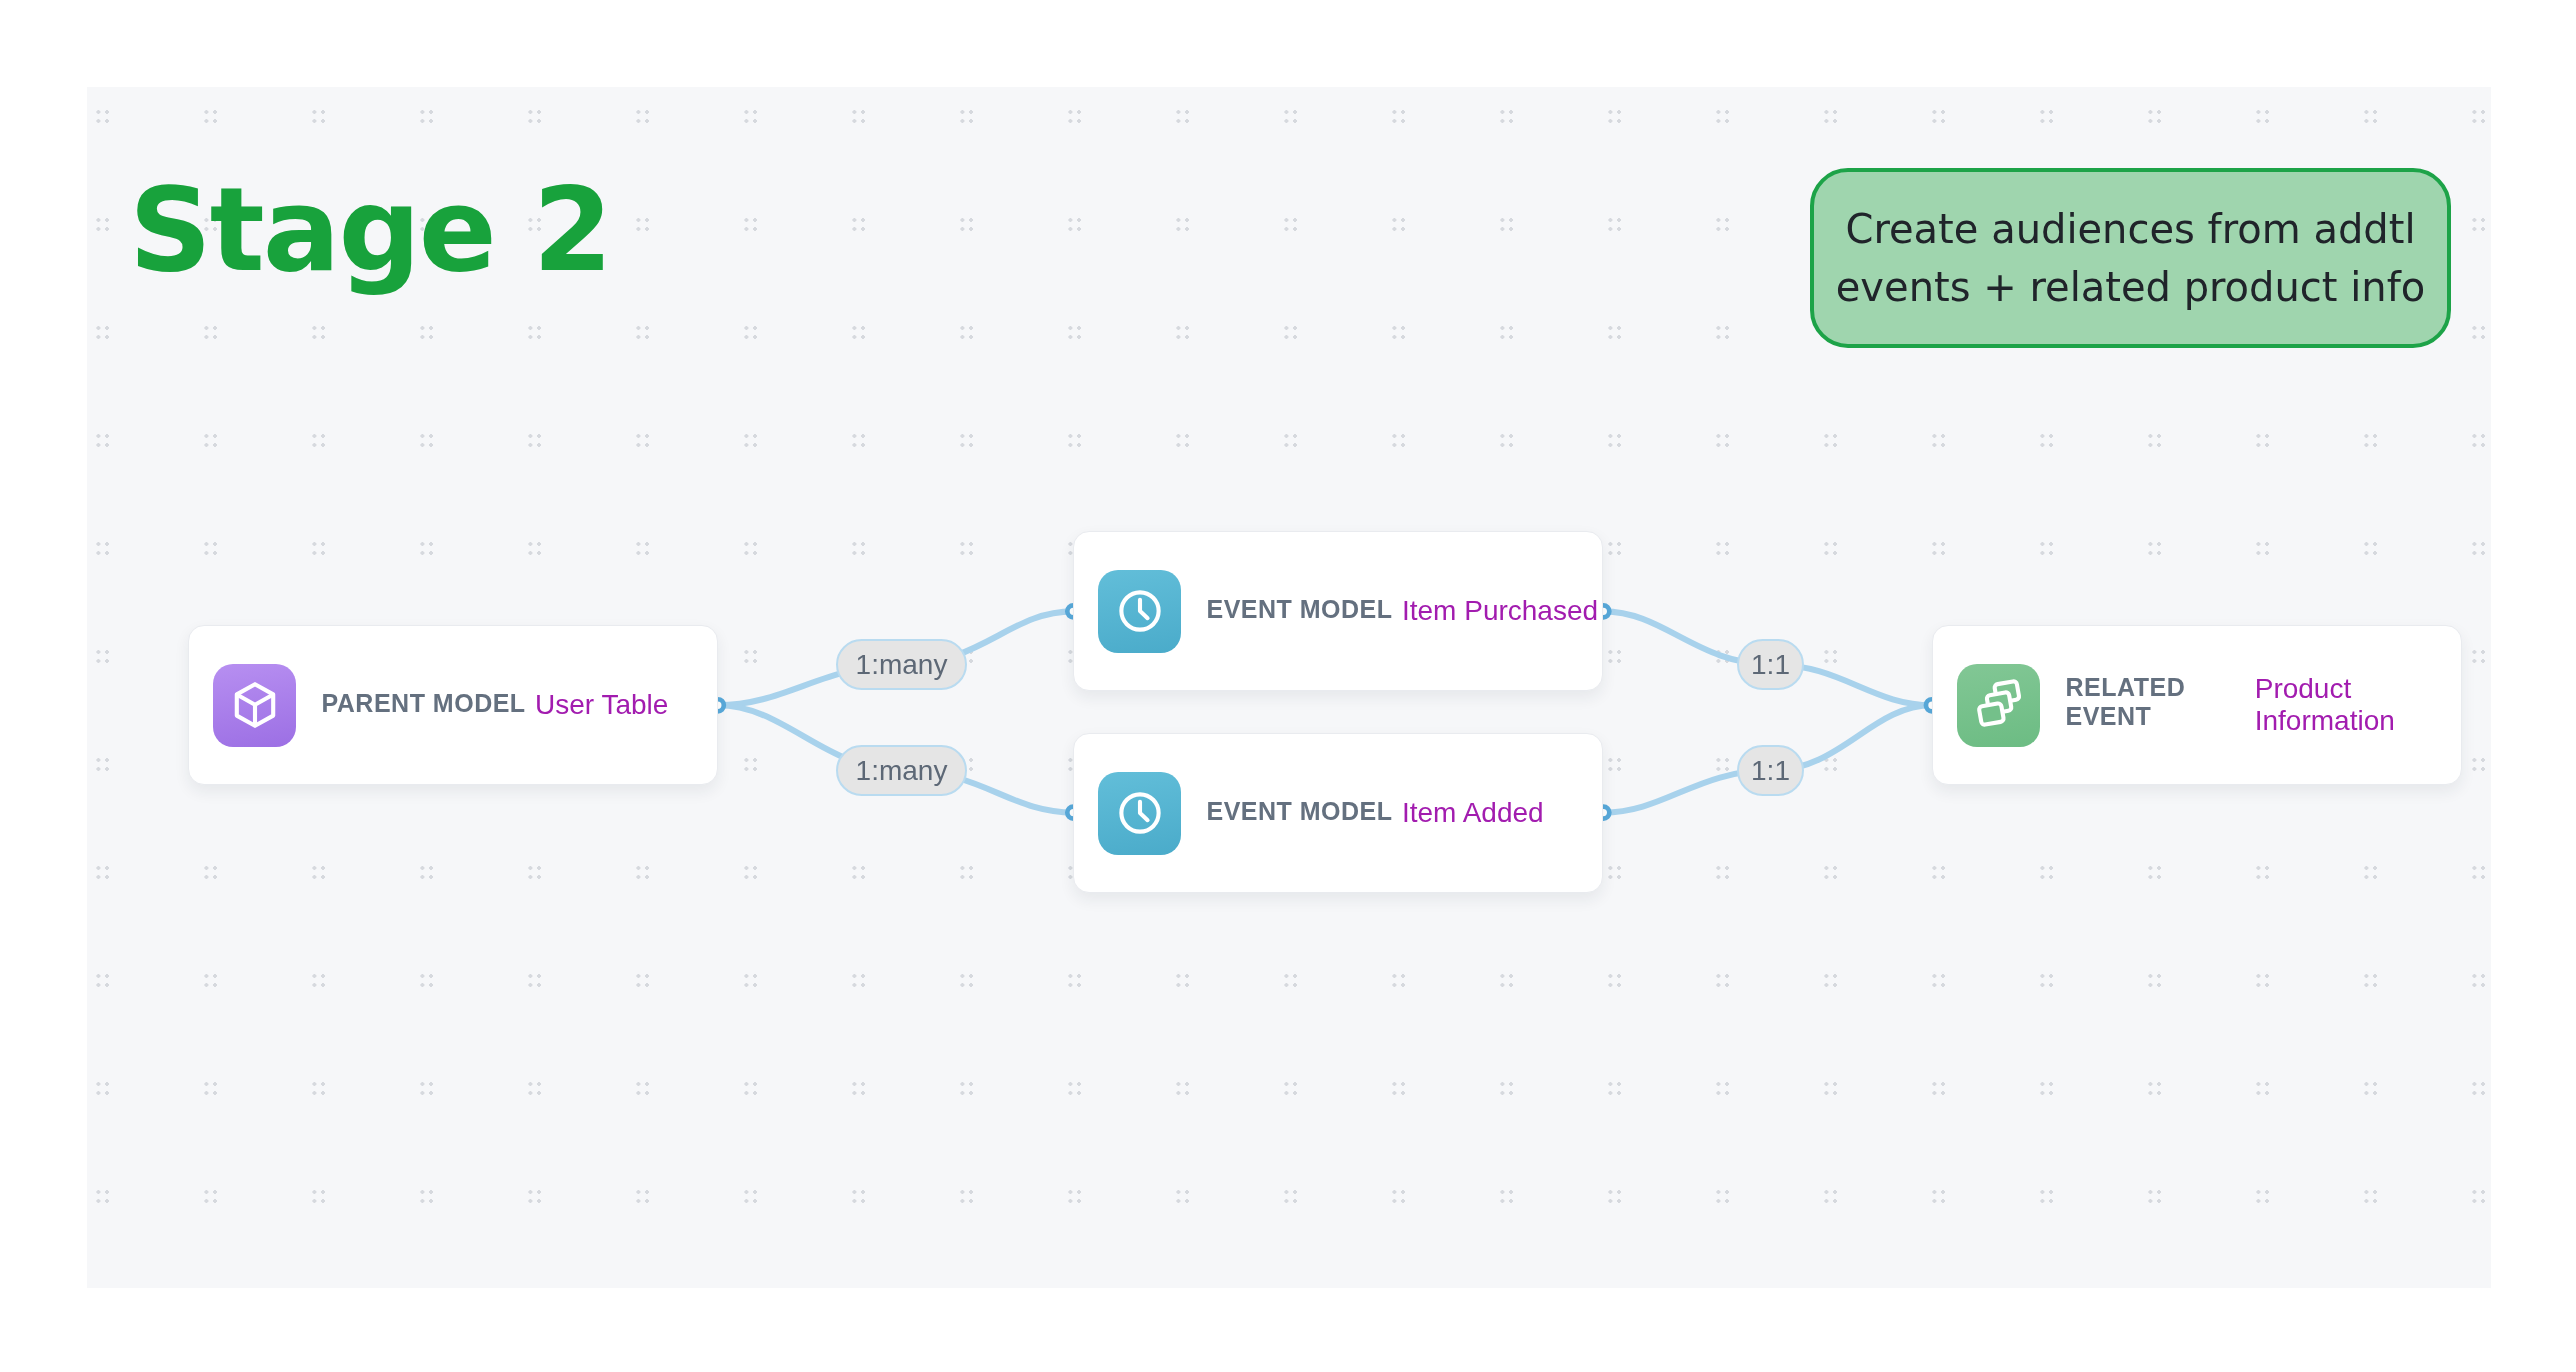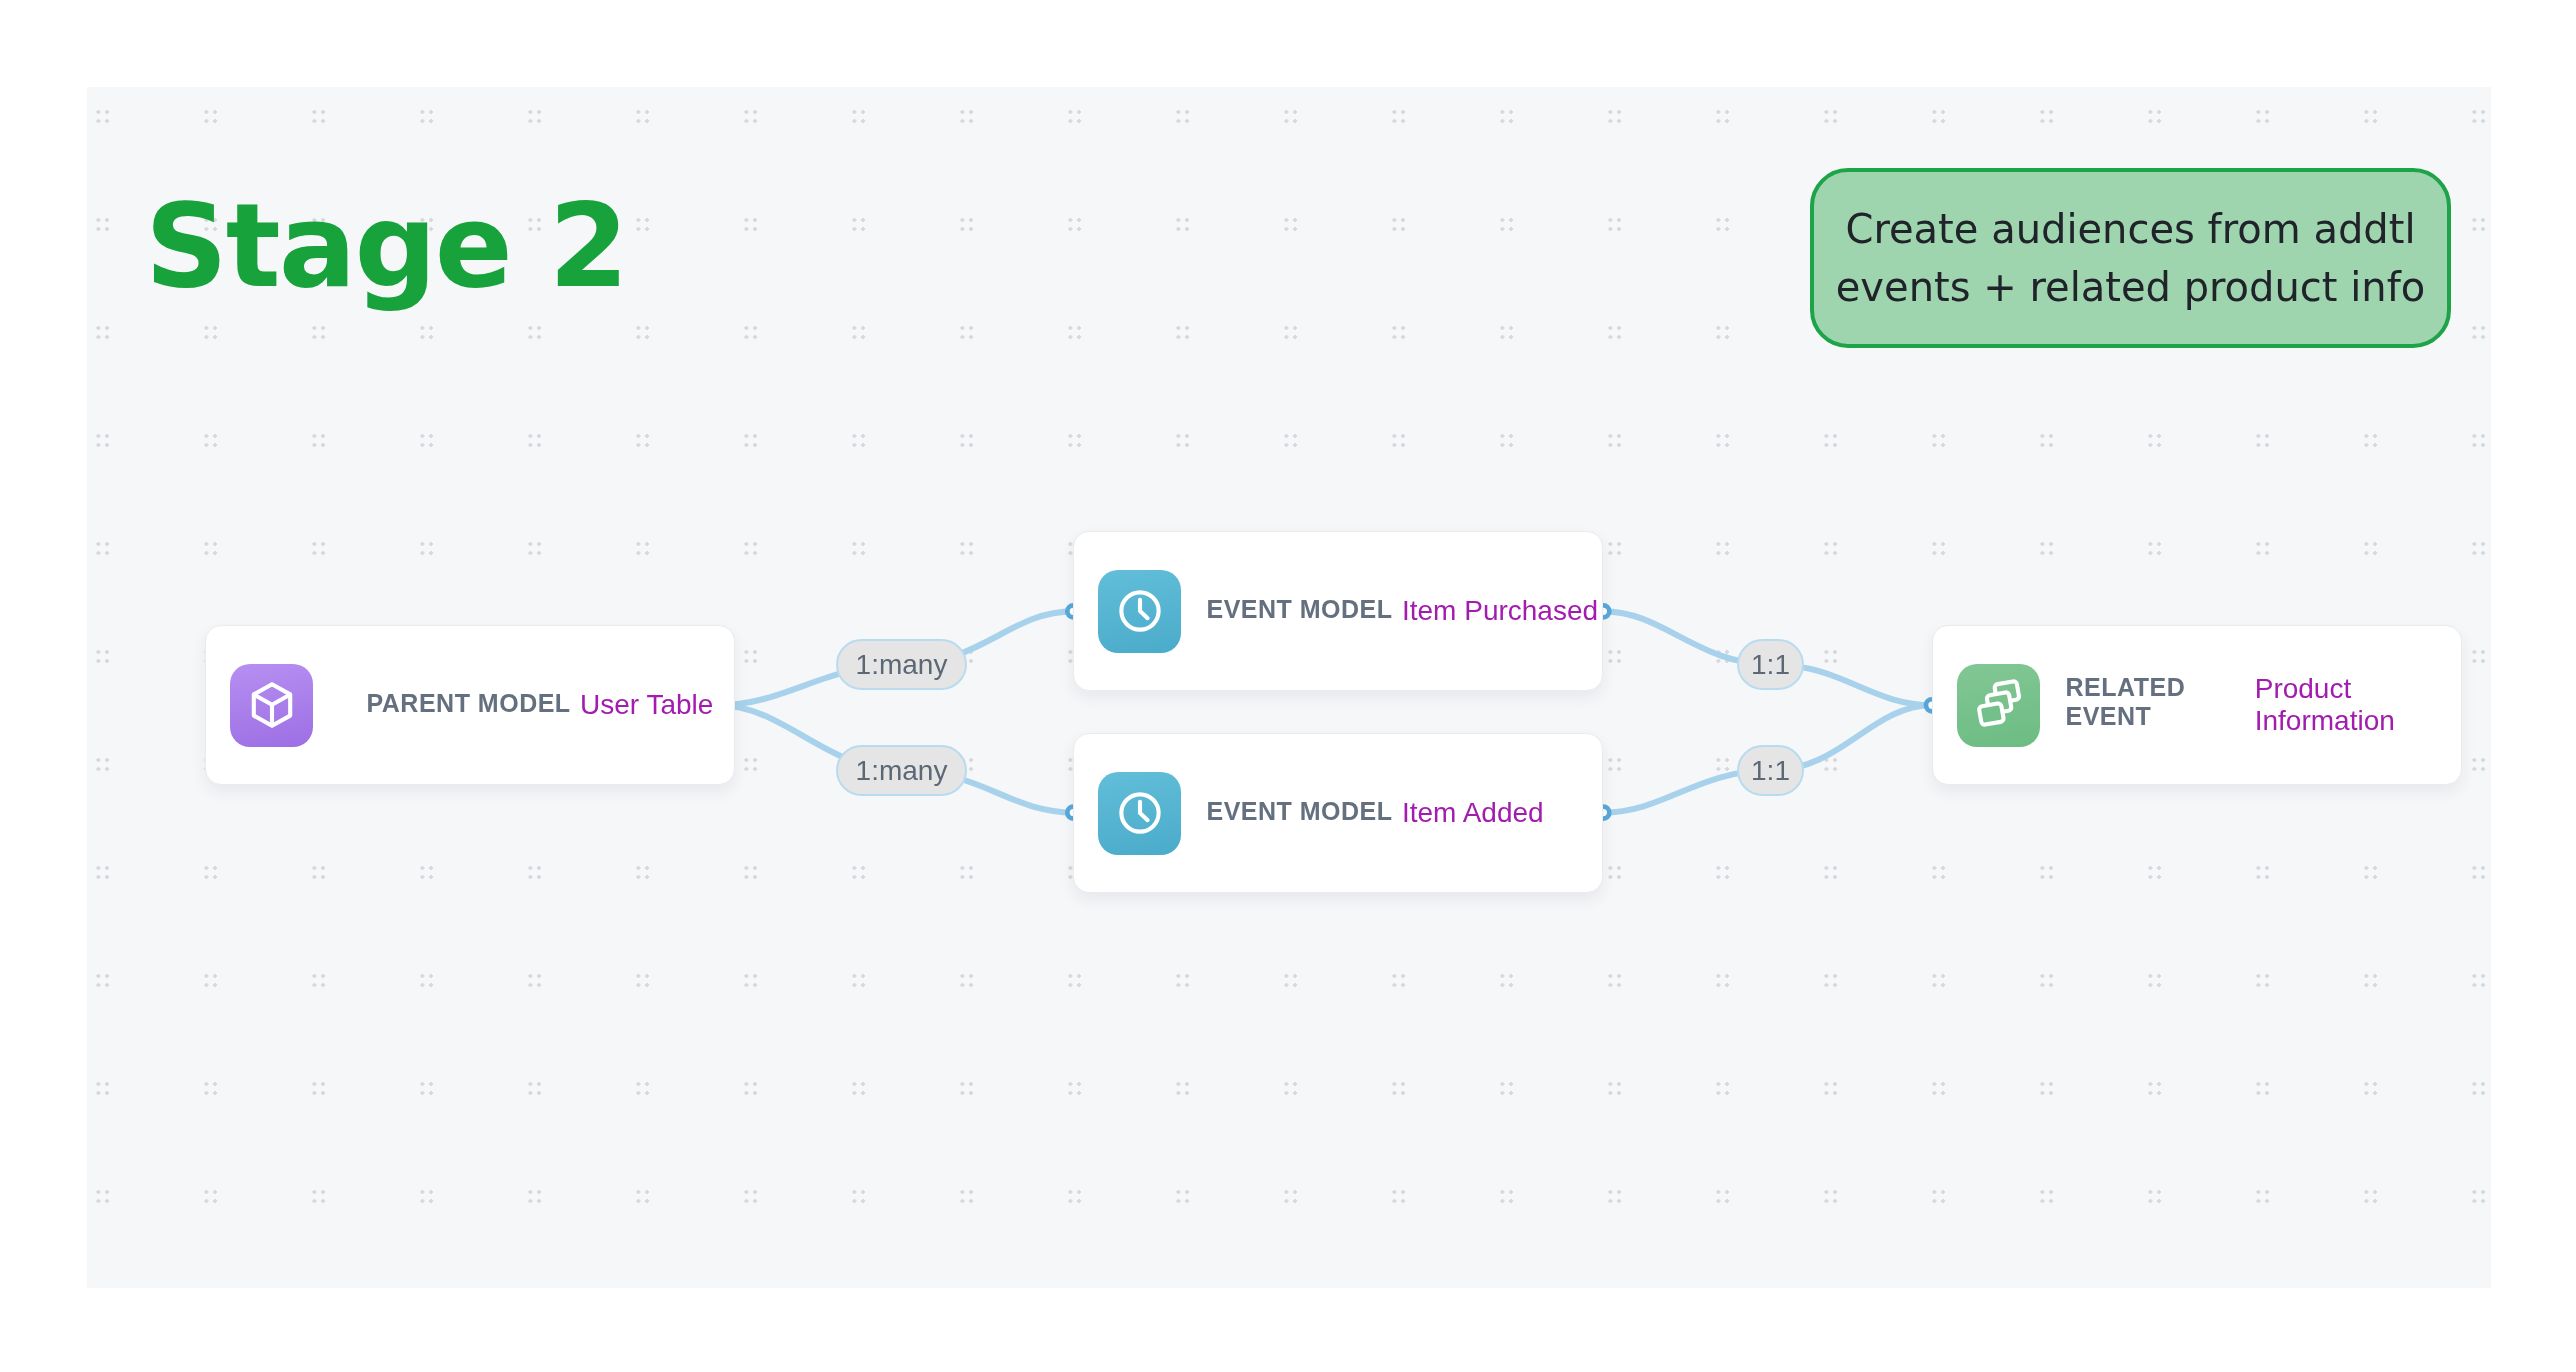--- a/index.html
+++ b/index.html
@@ -8,21 +8,21 @@
   
   .canvas{position:absolute;left:87px;top:87px;width:2404px;height:1201px;
     background-color:#f6f7f9;
     background-image:
       radial-gradient(circle 2px at 2px 2px,#d6d9de 1.7px,transparent 2px),
       radial-gradient(circle 2px at 2px 2px,#d6d9de 1.7px,transparent 2px),
       radial-gradient(circle 2px at 2px 2px,#d6d9de 1.7px,transparent 2px),
       radial-gradient(circle 2px at 2px 2px,#d6d9de 1.7px,transparent 2px);
     background-size:108px 108px,108px 108px,108px 108px,108px 108px;
     background-position:9.4px 23px,18px 23px,9.4px 32px,18px 32px;}
-  .stage-title{position:absolute;left:129px;top:173px;margin:16px;
+  .stage-title{position:absolute;left:129px;top:173px;margin:0;
     font-family:"DejaVu Sans","Liberation Sans",sans-serif;
     font-size:115px;line-height:1;font-weight:bold;letter-spacing:-2px;color:#18a23c;z-index:4;}
   .callout{position:absolute;left:1810px;top:168px;width:641px;height:180px;box-sizing:border-box;
     background:#9fd5ae;border:4.7px solid #1da348;border-radius:38px;z-index:4;
     display:flex;flex-direction:column;align-items:center;justify-content:center;
     font-family:"DejaVu Sans","Liberation Sans",sans-serif;
     font-size:40px;line-height:58px;color:#20242a;text-align:left;}
   .edge-layer{position:absolute;left:0;top:0;width:2576px;height:1373px;z-index:1;}
   .edge-path{fill:none;stroke:#a8d2ec;stroke-width:9;stroke-linecap:round;}
   .handle{fill:#ffffff;stroke:#58a9da;stroke-width:7;}
@@ -33,21 +33,21 @@
   .pill-wide{width:131px;}
   .pill-narrow{width:67px;text-align:right;}
   .pill-1{left:836px;top:639px;}
   .pill-2{left:836px;top:745px;}
   .pill-3{left:1737px;top:639px;}
   .pill-4{left:1737px;top:745px;}
   .node{position:absolute;width:530px;height:160px;box-sizing:border-box;background:#ffffff;
     border:1.3px solid #e9ebef;border-radius:16px;z-index:3;
     box-shadow:0 6.7px 14.8px rgba(25,39,60,0.07);
     display:flex;align-items:center;padding-left:24px;}
-  .node-parent{left:205px;top:625px;gap:28px;}
+  .node-parent{left:188px;top:625px;}
   .node-event-1{left:1073px;top:531px;}
   .node-event-2{left:1073px;top:733px;}
   .node-related{left:1932px;top:625px;}
   .node-icon{width:83px;height:83px;border-radius:20px;flex:0 0 auto;
     display:flex;align-items:center;justify-content:center;}
   .icon-purple{background:linear-gradient(170deg,#b78ff1 0%,#9c6fe4 100%);}
   .icon-teal{background:linear-gradient(170deg,#62bed9 0%,#4aabca 100%);}
   .icon-green{background:linear-gradient(170deg,#82c795 0%,#6cbc83 100%);}
   .node-icon svg{width:52px;height:52px;display:block;}
   .node-text{margin-left:25.5px;display:flex;flex-direction:row;gap:9.4px;}

